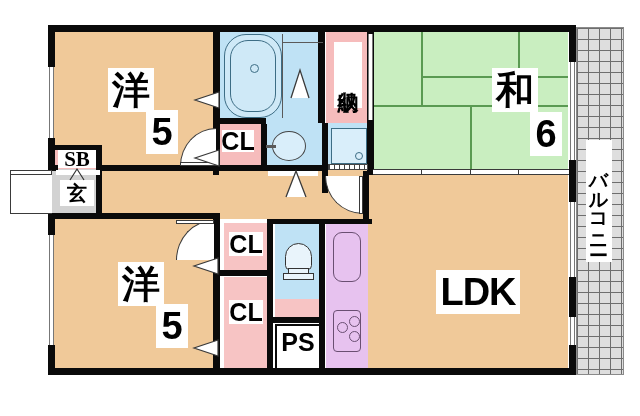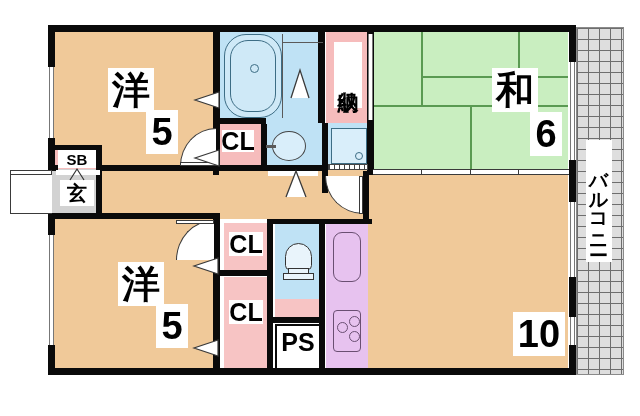--- a/index.html
+++ b/index.html
@@ -28,21 +28,21 @@
     position:absolute;background:#ffffff;color:#000;
     font-weight:700;line-height:1;white-space:nowrap;
     display:flex;align-items:center;justify-content:center;
   }
   .lbl-jp{font-family:"DejaVu Sans",sans-serif;}
   .big-kanji{font-size:38px;letter-spacing:0px;}
   .big-num{font-size:38px;}
   .ldk-txt{font-size:38px;letter-spacing:-1px;}
   .ldk-num{font-size:38px;}
   .mid-txt{font-size:25px;font-weight:700;}
-  .sml-txt{font-size:15px;font-weight:700;}
+  .sml-txt{font-size:21px;font-weight:700;font-family:Liberation Serif, serif;}
   .vert{writing-mode:vertical-rl;text-orientation:upright;}
   .sunou{font-size:21px;font-family:"DejaVu Sans",sans-serif;font-weight:700;line-height:1.05;}
 
   
   .balcony{
     background:
       repeating-linear-gradient(to right,  #6e6e6e 0 1px, transparent 1px 11px),
       repeating-linear-gradient(to bottom, #6e6e6e 0 1px, transparent 1px 11px),
       #dedede;
     border:1px solid #8a8a8a;
@@ -246,21 +246,21 @@
 
   <div class="lbl lbl-jp big-kanji" style="left:108px;top:68px;width:46px;height:44px;">洋</div>
   <div class="lbl big-num" style="left:146px;top:110px;width:32px;height:44px;">5</div>
 
   <div class="lbl lbl-jp big-kanji" style="left:118px;top:262px;width:46px;height:44px;">洋</div>
   <div class="lbl big-num" style="left:156px;top:304px;width:32px;height:44px;">5</div>
 
   <div class="lbl lbl-jp big-kanji" style="left:492px;top:68px;width:46px;height:44px;">和</div>
   <div class="lbl big-num" style="left:530px;top:112px;width:32px;height:44px;">6</div>
 
-  <div class="lbl ldk-num" style="left:513px;top:312px;width:52px;height:44px;">10</div>
+  <div class="lbl ldk-txt" style="left:436px;top:270px;width:84px;height:44px;">LDK</div>
 
   <div class="lbl lbl-jp vert sunou" style="left:334px;top:42px;width:28px;height:66px;">収納</div>
 
   <div class="lbl lbl-jp vert" style="left:586px;top:140px;width:26px;height:122px;font-size:19px;font-family:'DejaVu Sans',sans-serif;">バルコニー</div>
 
   <div class="lbl mid-txt" style="left:222px;top:130px;width:32px;height:22px;">CL</div>
 
   <div class="lbl mid-txt" style="left:229px;top:232px;width:34px;height:24px;">CL</div>
 
   <div class="lbl mid-txt" style="left:229px;top:300px;width:34px;height:24px;">CL</div>

